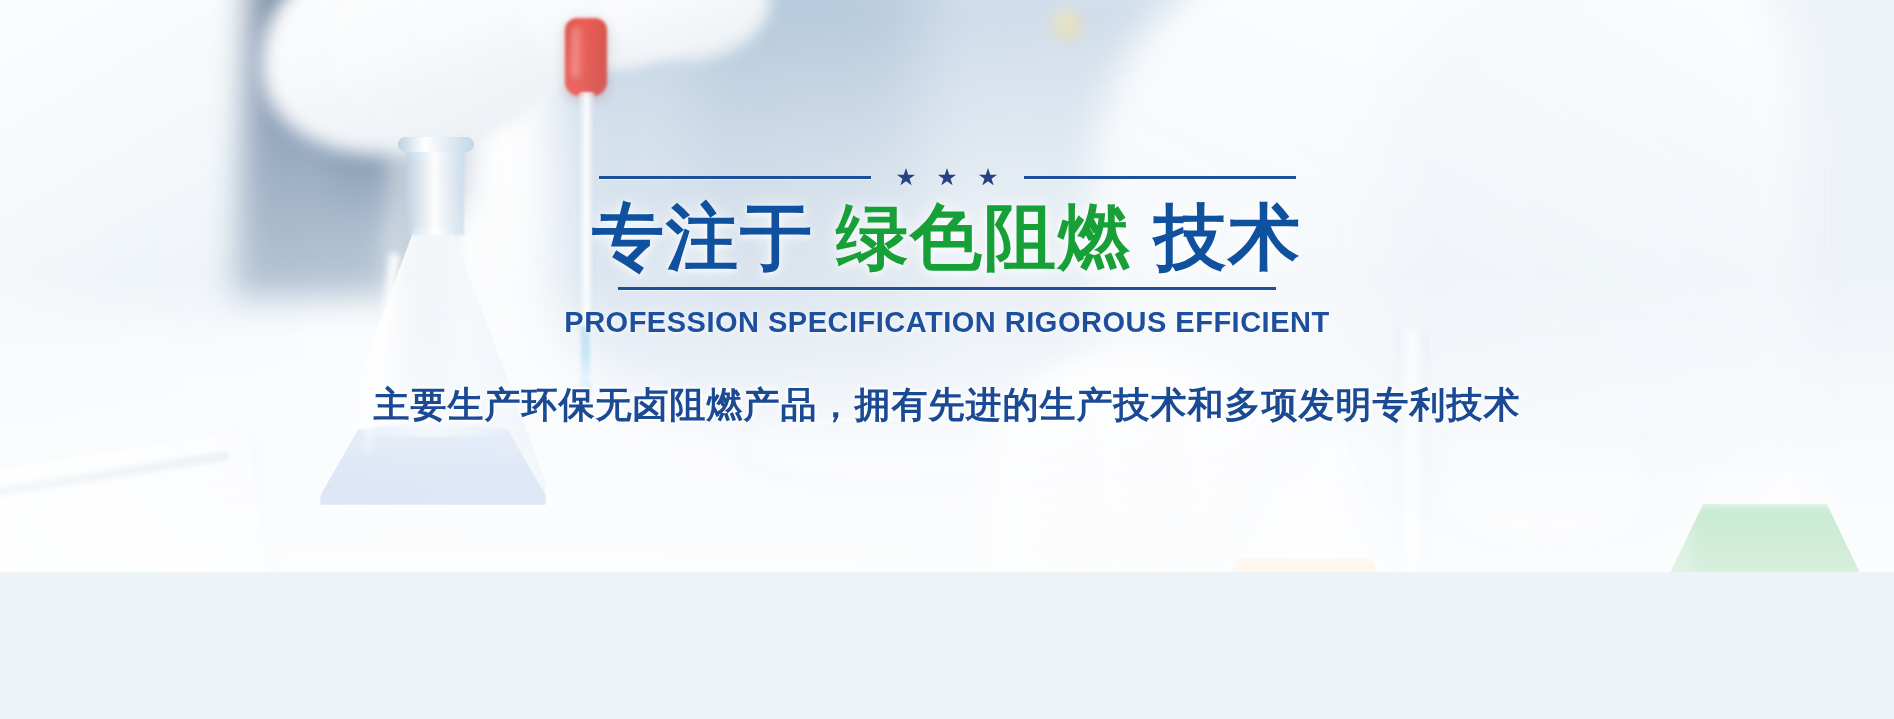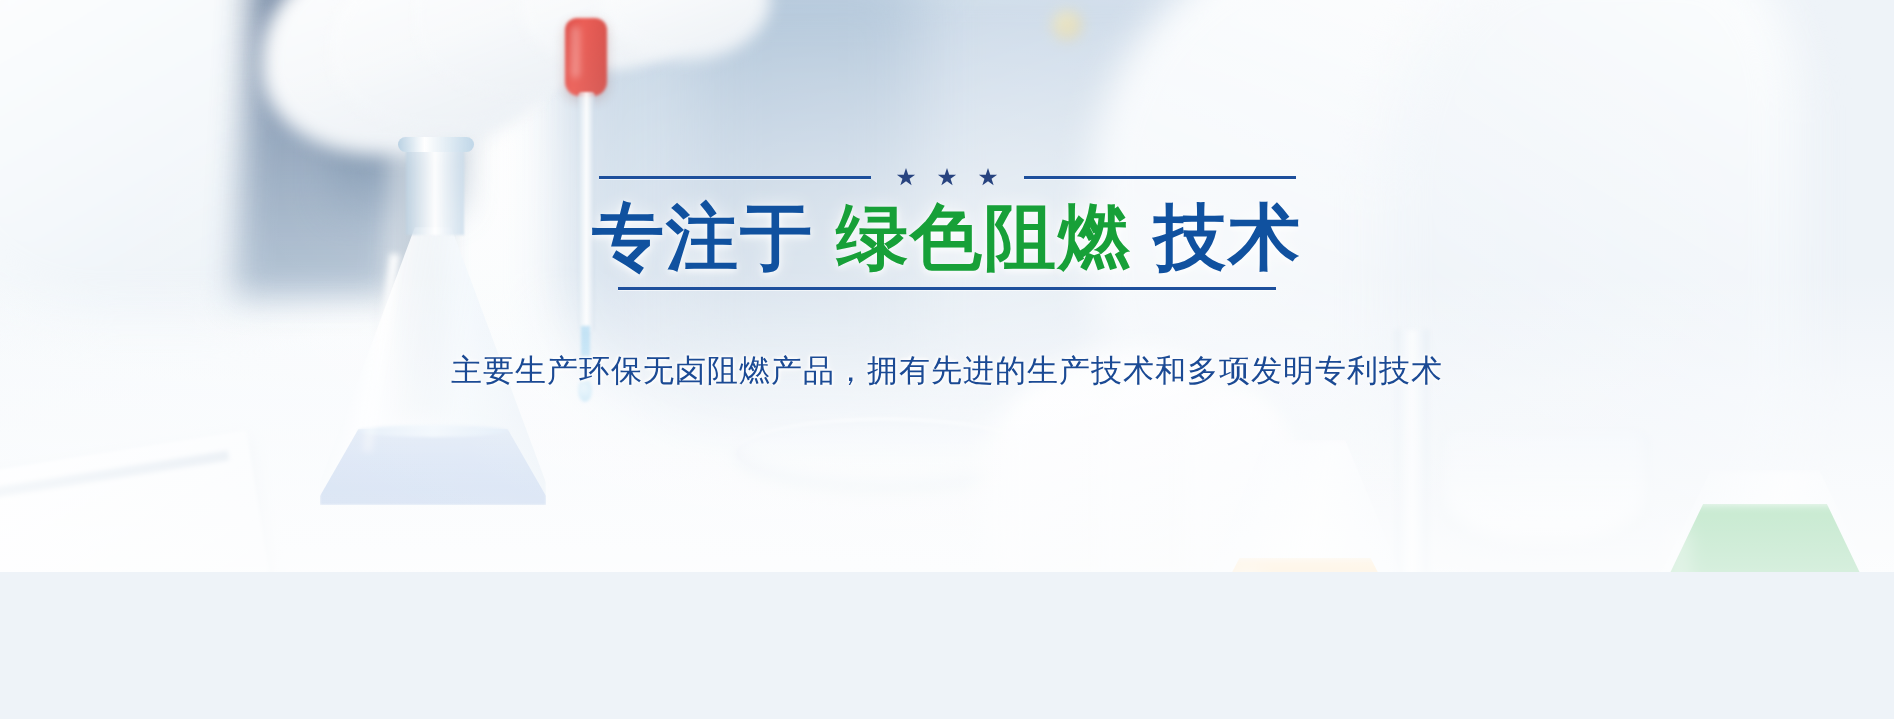--- a/index.html
+++ b/index.html
@@ -305,23 +305,23 @@
     font-size:29px;
     font-weight:700;
     letter-spacing:.5px;
     color:#1d4f9c;
     white-space:nowrap;
     text-shadow:0 1px 5px rgba(255,255,255,.92);
   }
 
   
   .tagline{
-    margin-top:60px;
-    font-size:31px;
-    font-weight:400;
+    margin-top:42px;
+    font-size:36px;
+    font-weight:700;
     letter-spacing:1px;
     color:#1b4a94;
     white-space:nowrap;
     text-shadow:
       0 0 4px #ffffff, 0 0 8px #ffffff, 1px 1px 3px rgba(255,255,255,.95),
       -1px -1px 3px rgba(255,255,255,.95);
   }
 </style>
 </head>
 <body>
@@ -397,17 +397,18 @@
         <div class="star"></div>
         <div class="star"></div>
       </div>
       <div class="rule"></div>
     </div>
 
     <div class="headline"><span class="hl-blue">专注于</span><span class="hl-gap"></span><span class="hl-green">绿色阻燃</span><span class="hl-gap"></span><span class="hl-blue">技术</span></div>
 
     <div class="underline"></div>
 
+    <div class="eng">PROFESSION SPECIFICATION RIGOROUS EFFICIENT</div>
 
     <div class="tagline">主要生产环保无卤阻燃产品，拥有先进的生产技术和多项发明专利技术</div>
   </div>
 
 </div>
 
 </body></html>

